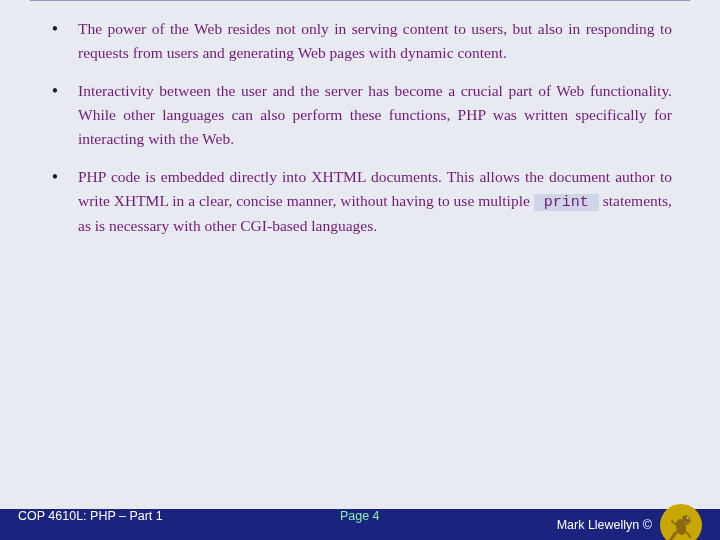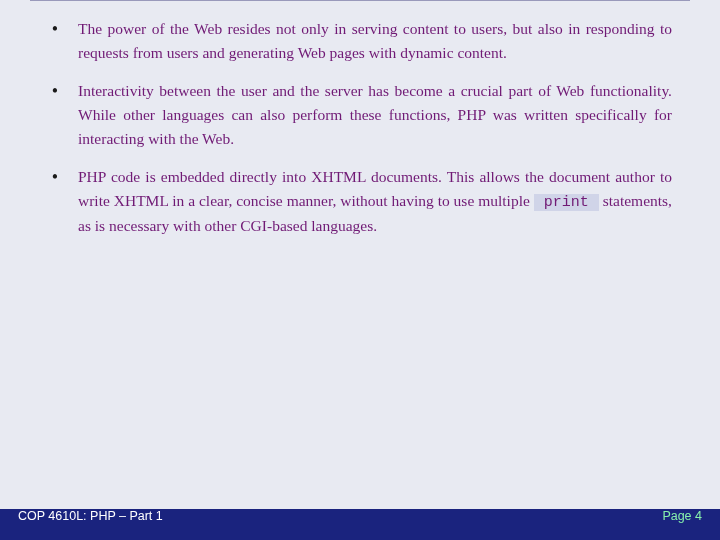--- a/index.html
+++ b/index.html
@@ -154,14 +154,37 @@
       <p class="bullet-text">
         PHP code is embedded directly into XHTML documents. This allows the document author to write XHTML in a clear, concise manner, without having to use multiple <span class="mono">print</span> statements, as is necessary with other CGI-based languages.
       </p>
     </div>
 
   </div>
 
   <div class="slide-footer">
     <span class="footer-left">COP 4610L: PHP – Part 1</span>
     <span class="footer-center">Page 4</span>
+    <div class="footer-right-group">
+      <span class="footer-right">Mark Llewellyn ©</span>
+      <div class="logo-circle">
+        <svg viewBox="0 0 38 38" xmlns="http://www.w3.org/2000/svg">
+
+          <circle cx="19" cy="19" r="18" fill="#c8a800"></circle>
+
+          <ellipse cx="19" cy="21" rx="5" ry="8" fill="#8B6914" transform="rotate(-10 19 21)"></ellipse>
+
+          <ellipse cx="24" cy="13" rx="4" ry="3.5" fill="#8B6914" transform="rotate(20 24 13)"></ellipse>
+
+          <circle cx="26" cy="12" r="1" fill="#fff"></circle>
+          <circle cx="26.3" cy="12" r="0.5" fill="#222"></circle>
+
+          <path d="M14 27 Q10 33 7 35" stroke="#8B6914" stroke-width="2.5" fill="none" stroke-linecap="round"></path>
+
+          <path d="M17 20 Q12 18 10 15" stroke="#8B6914" stroke-width="2" fill="none" stroke-linecap="round"></path>
+          <path d="M21 20 Q26 18 28 15" stroke="#8B6914" stroke-width="2" fill="none" stroke-linecap="round"></path>
+          <path d="M16 25 Q11 28 10 31" stroke="#8B6914" stroke-width="2" fill="none" stroke-linecap="round"></path>
+          <path d="M22 25 Q27 28 28 31" stroke="#8B6914" stroke-width="2" fill="none" stroke-linecap="round"></path>
+        </svg>
+      </div>
+    </div>
   </div>
 </div>
 
 </body></html>

